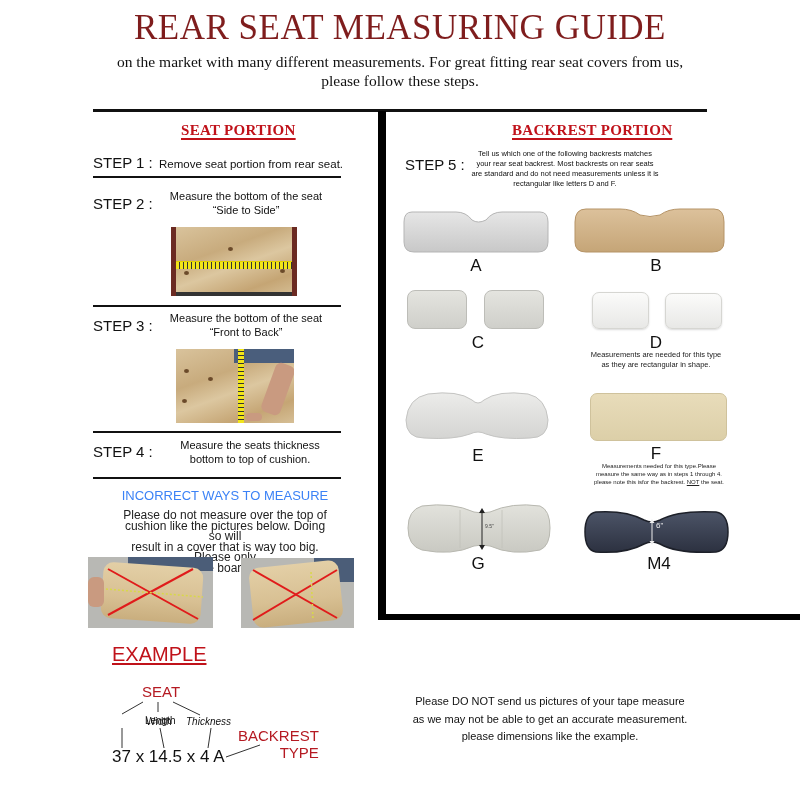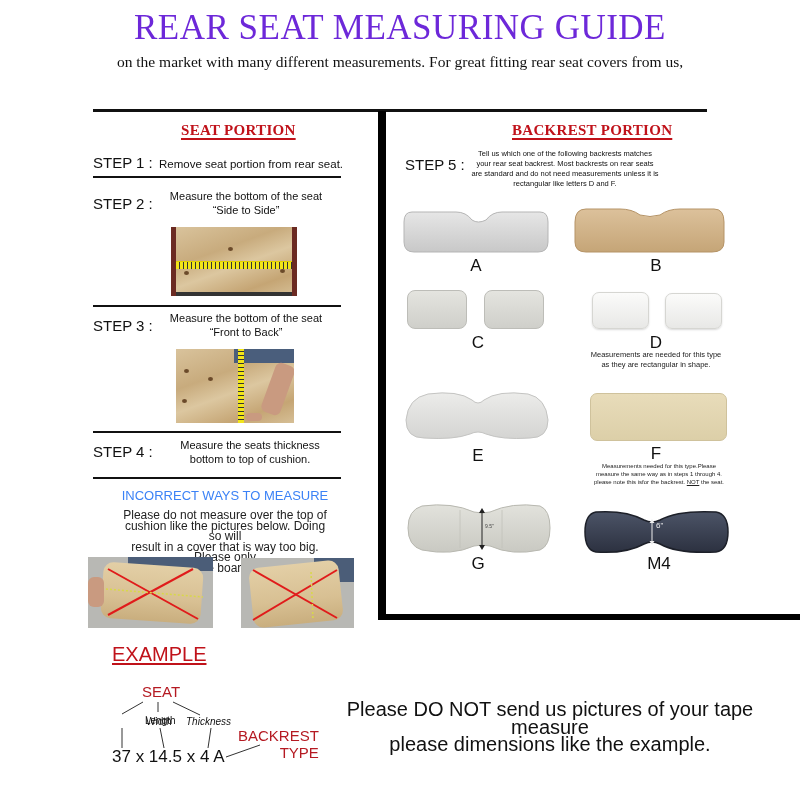--- a/index.html
+++ b/index.html
@@ -1,19 +1,19 @@
 <!DOCTYPE html>
 <html><head>
 <meta charset="utf-8">
 <style>
   * { box-sizing: border-box; margin: 0; padding: 0; }
   html, body { width: 800px; height: 800px; background: #ffffff; overflow: hidden; }
   body { position: relative; font-family: "Liberation Sans", sans-serif; color: #111; }
   .abs { position: absolute; }
-  .title { left: 0; top: 8px; width: 800px; text-align: center; font-family: "Liberation Serif", serif; font-size: 35px; letter-spacing: 0.5px; color: #6d28d9; }
+  .title { left: 0; top: 8px; width: 800px; text-align: center; font-family: "Liberation Serif", serif; font-size: 35px; letter-spacing: 0.5px; color: #7f1d1d; }
   .intro { left: 100px; top: 52px; width: 600px; text-align: center; font-family: "Liberation Serif", serif; font-size: 15.5px; line-height: 19px; color: #111; }
   .rule-top { left: 93px; top: 109px; width: 614px; height: 3px; background: #111; }
   .vdivider { left: 378px; top: 111px; width: 8px; height: 509px; background: #000; }
   .rule-bottom { left: 378px; top: 614px; width: 422px; height: 6px; background: #000; }
 
   .sec-head { font-family: "Liberation Serif", serif; font-weight: bold; color: #c0121a; text-decoration: underline; text-decoration-thickness: 2px; text-underline-offset: 3px; font-size: 15px; letter-spacing: 0.3px; margin-left: 18px; }
   .step-label { font-size: 15px; color: #111; }
   .step-text { font-size: 11px; color: #111; text-align: center; line-height: 13.5px; }
   .hrule { height: 2px; background: #111; }
 
@@ -28,28 +28,29 @@
   .incorrect-text { font-size: 12px; color: #222; text-align: center; line-height: 10.5px; }
 
   .back-label { font-size: 17px; color: #111; text-align: center; }
   .note { font-size: 7.5px; color: #222; text-align: center; line-height: 9.5px; }
   .note-small { font-size: 6px; color: #222; text-align: center; line-height: 8px; }
 
   .example-head { font-size: 20px; color: #c0121a; text-decoration: underline; text-underline-offset: 2px; }
   .red-label { color: #b51a22; font-size: 15px; }
   .small-label { font-size: 10px; color: #111; }
   .formula { font-size: 17px; color: #111; }
-  .dont-text { font-size: 20px; line-height: 17.5px; text-align: center; color: #111; margin-top: 8px; }
+  .dont-text { font-size: 11px; line-height: 17.5px; text-align: center; color: #111; }
 </style>
 </head>
 <body>
 
 <div class="abs title">REAR SEAT MEASURING GUIDE</div>
 <div class="abs intro">
   <div>on the market with many different measurements. For great fitting rear seat covers from us,</div>
+  <div>please follow these steps.</div>
 </div>
 <div class="abs rule-top"></div>
 <div class="abs vdivider"></div>
 <div class="abs rule-bottom"></div>
 
 <div class="abs sec-head" style="left:163px; top:122px;">SEAT PORTION</div>
 
 <div class="abs step-label" style="left:93px; top:154px;">STEP 1 :</div>
 <div class="abs step-text" style="left:156px; top:158px; width:190px; font-size:11.5px;">Remove seat portion from rear seat.</div>
 <div class="abs hrule" style="left:93px; top:176px; width:248px;"></div>
@@ -230,14 +231,15 @@
 <svg class="abs" style="left:224px; top:740px;" width="40" height="20">
   <line x1="2" y1="17" x2="36" y2="5" stroke="#333" stroke-width="1"></line>
 </svg>
 <div class="abs red-label" style="left:238px; top:727px; text-align:right; line-height:17px;">
   <div>BACKREST</div>
   <div>TYPE</div>
 </div>
 
 <div class="abs dont-text" style="left:340px; top:693px; width:420px;">
   <div>Please DO NOT send us pictures of your tape measure</div>
+  <div>as we may not be able to get an accurate measurement.</div>
   <div>please dimensions like the example.</div>
 </div>
 
 </body></html>

